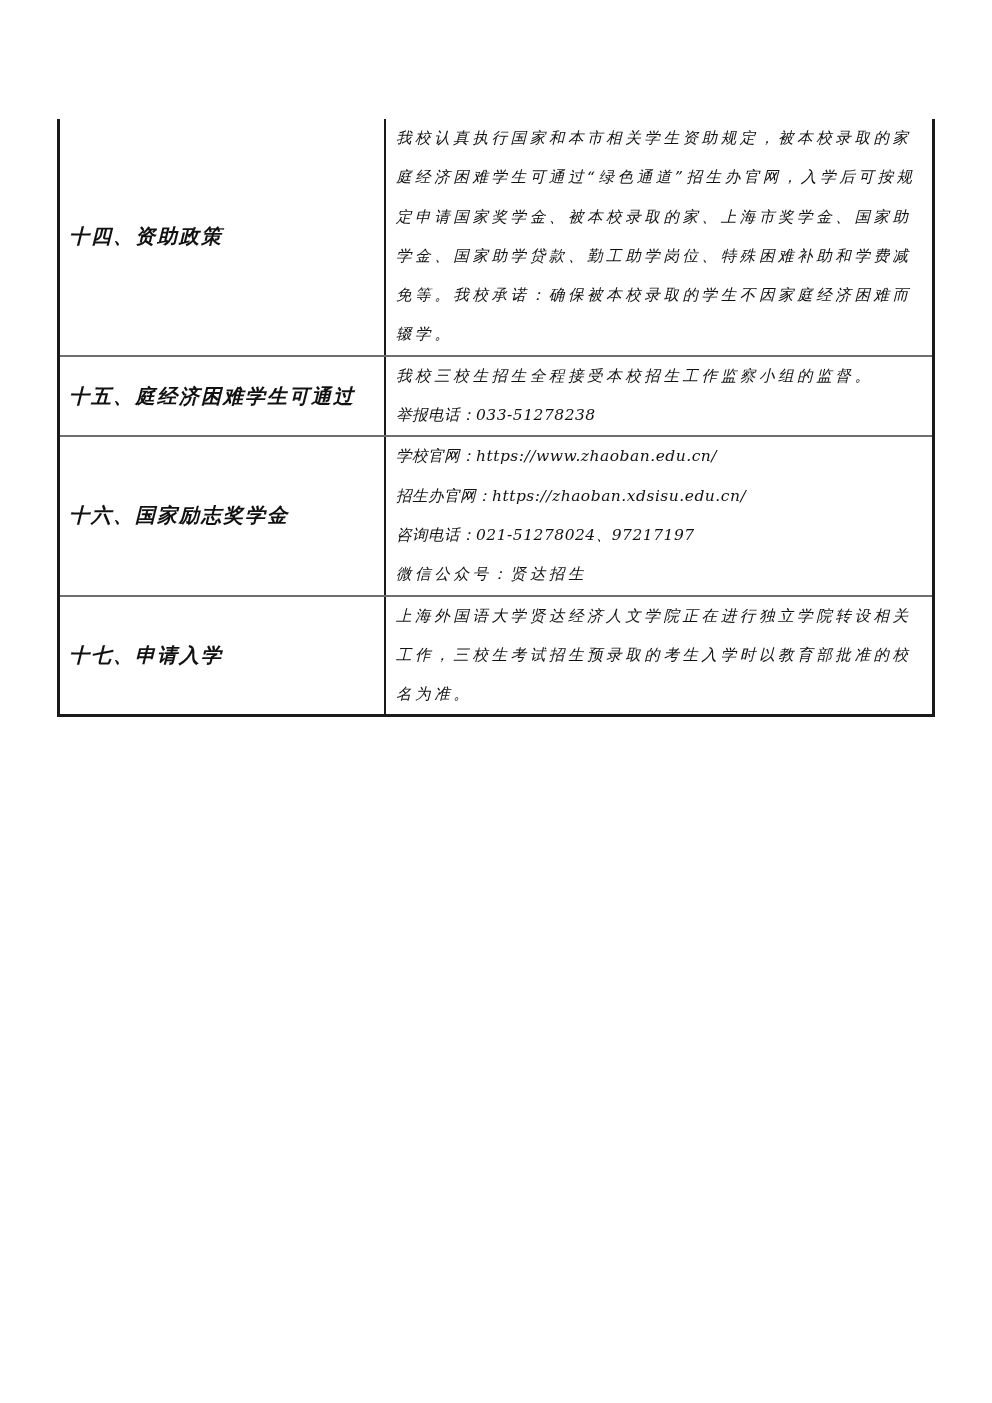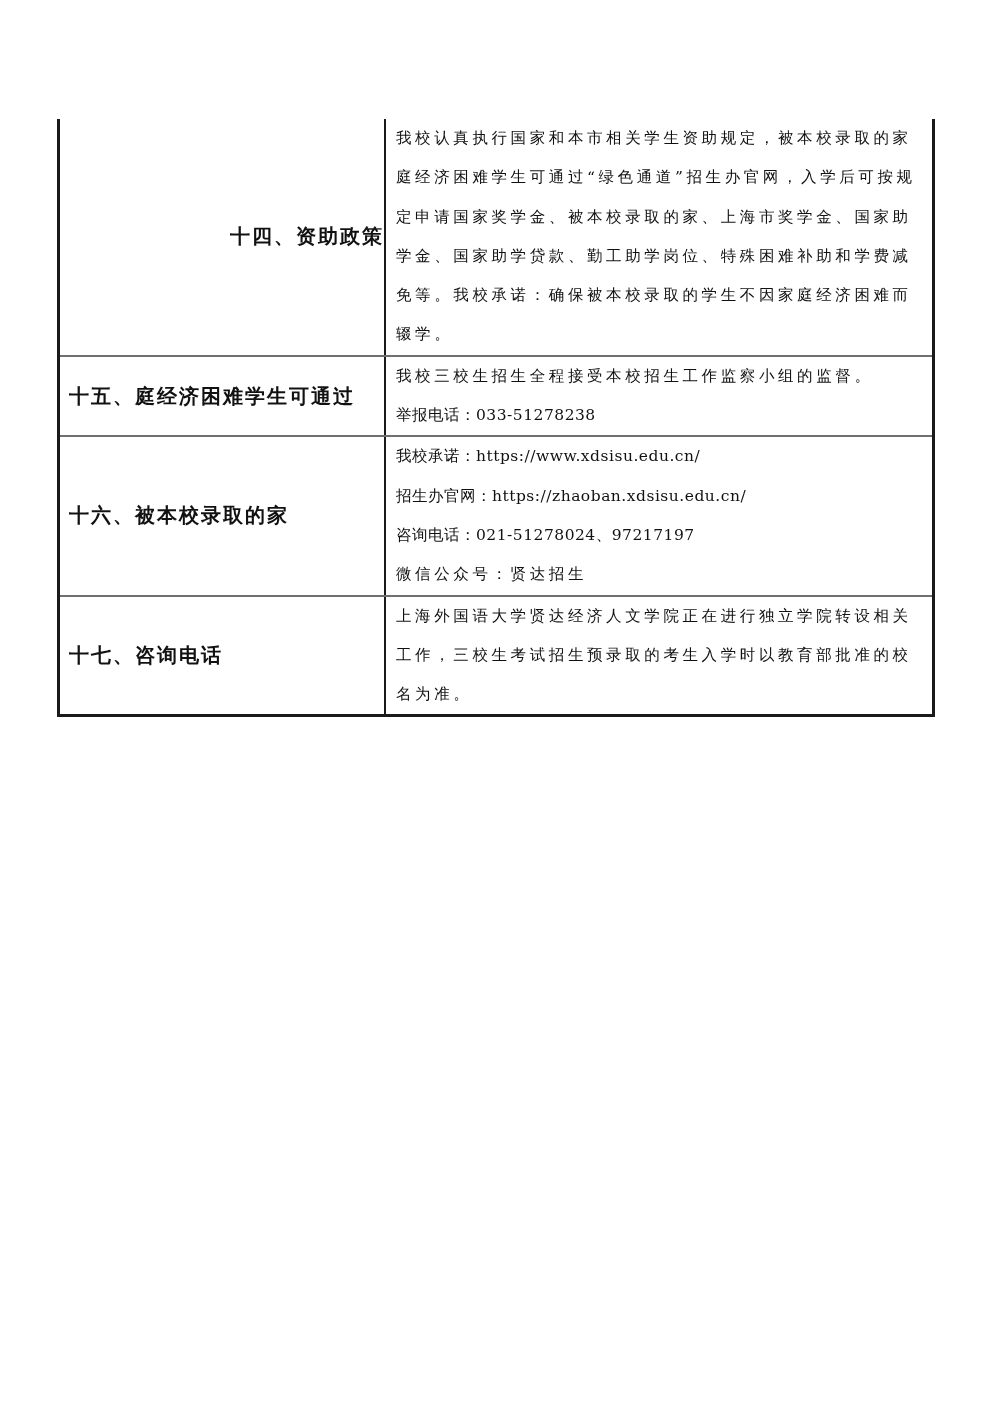--- a/index.html
+++ b/index.html
@@ -26,20 +26,21 @@
       position: absolute;
       left: 57px;
       top: 119px;
       width: 878px;
       border-collapse: collapse;
       table-layout: fixed;
     }
     table.info td {
       padding: 0;
       vertical-align: middle;
+      font-style: italic;
     }
     table.info td.label {
       width: 315px;
       border-left: 3px solid #1a1a1a;
       border-right: 2px solid #1a1a1a;
       padding-left: 9px;
       font-size: 20px;
       font-weight: bold;
       letter-spacing: 2px;
       white-space: nowrap;
@@ -59,21 +60,21 @@
     table.info tr.row.last td {
       border-bottom: 3px solid #1a1a1a;
     }
     .line {
       display: block;
       white-space: nowrap;
     }
     .mono {
       letter-spacing: 0.5px;
     }
-    .row-14 td { height: 213px; text-align: right; }
+    .row-14 td { height: 213px; }
     .row-15 td { height: 77px; border-radius: 29px; }
     .row-16 td { height: 156px; }
     .row-17 td { height: 117px; }
     .row-14 td.content { padding-top: 2px; }
   </style>
 </head>
 <body>
 
 <div class="page">
   <table class="info">
@@ -90,30 +91,30 @@
         </td>
       </tr>
       <tr class="row row-15">
         <td class="label">十五、庭经济困难学生可通过</td>
         <td class="content">
           <span class="line">我校三校生招生全程接受本校招生工作监察小组的监督。</span>
           <span class="line mono">举报电话：033-51278238</span>
         </td>
       </tr>
       <tr class="row row-16">
-        <td class="label">十六、被本校录取的家</td>
+        <td class="label">十六、国家励志奖学金</td>
         <td class="content">
-          <span class="line mono">我校承诺：https://www.xdsisu.edu.cn/</span>
+          <span class="line mono">学校官网：https://www.zhaoban.edu.cn/</span>
           <span class="line mono">招生办官网：https://zhaoban.xdsisu.edu.cn/</span>
           <span class="line mono">咨询电话：021-51278024、97217197</span>
           <span class="line">微信公众号：贤达招生</span>
         </td>
       </tr>
       <tr class="row row-17 last">
-        <td class="label">十七、咨询电话</td>
+        <td class="label">十七、申请入学</td>
         <td class="content">
           <span class="line">上海外国语大学贤达经济人文学院正在进行独立学院转设相关</span>
           <span class="line">工作，三校生考试招生预录取的考生入学时以教育部批准的校</span>
           <span class="line">名为准。</span>
         </td>
       </tr>
     </tbody>
   </table>
 </div>
 

